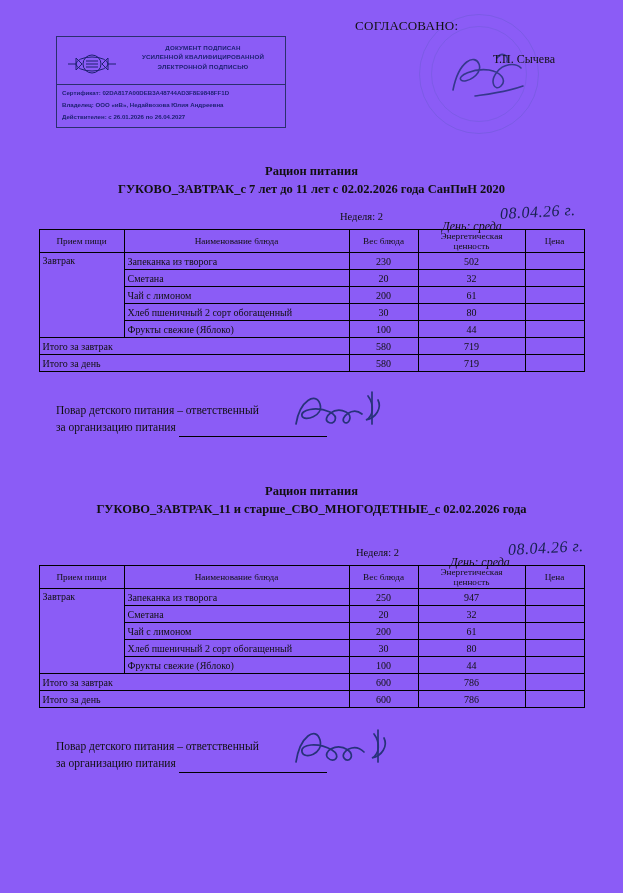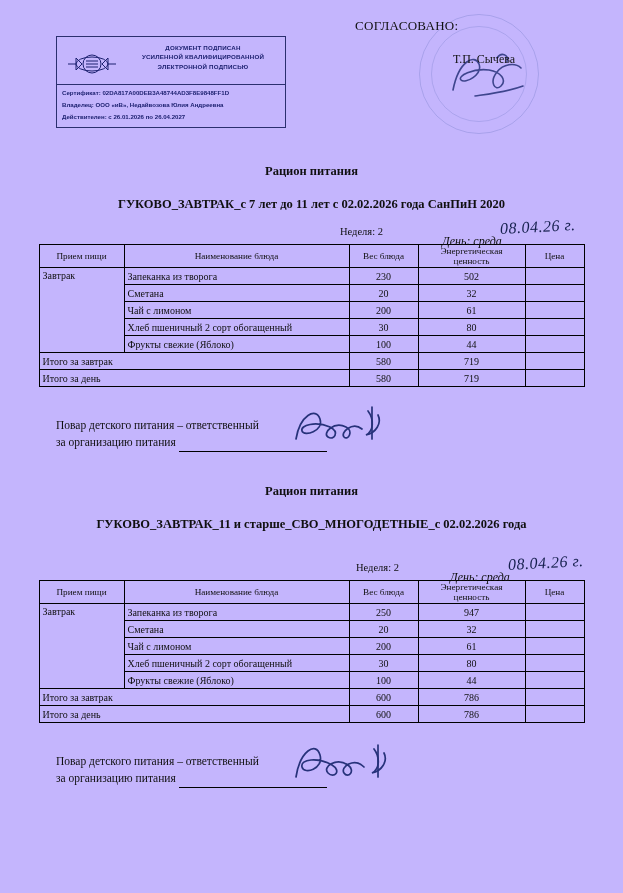--- a/index.html
+++ b/index.html
@@ -4,21 +4,21 @@
 <style>
   html, body {
     margin: 0;
     padding: 0;
     background: #8a8a8a;
   }
   .page {
     position: relative;
     width: 623px;
     height: 893px;
-    background: #c4b5fd;
+    background: #8b5cf6;
     overflow: hidden;
     font-family: "Liberation Serif", serif;
     color: #101010;
   }
   
   .sig-stamp {
     position: absolute;
     left: 56px;
     top: 36px;
     width: 230px;
@@ -85,20 +85,21 @@
   }
   .approval .role {
     margin-left: 36px;
     margin-top: 4px;
     font-size: 12px;
   }
   .approval .person {
     margin-left: 98px;
     margin-top: 18px;
     font-size: 12px;
+    text-align: center;
   }
   .blue-seal {
     position: absolute;
     right: 84px;
     top: 14px;
     width: 118px;
     height: 118px;
     border-radius: 50%;
     border: 1px solid rgba(70,90,170,.40);
     box-shadow: inset 0 0 0 5px rgba(255,255,255,0), 0 0 0 0 #fff;
@@ -128,21 +129,21 @@
   .doc-title {
     text-align: center;
     font-weight: bold;
     font-size: 12.5px;
     line-height: 1.45;
   }
   .doc-subtitle {
     text-align: center;
     font-weight: bold;
     font-size: 12.5px;
-    margin-top: 17px;
+    margin-top: 2px;
   }
 
   .meta-row {
     position: relative;
     height: 20px;
     margin: 12px 0 0 0;
   }
   .meta-week {
     position: absolute;
     left: 340px;

